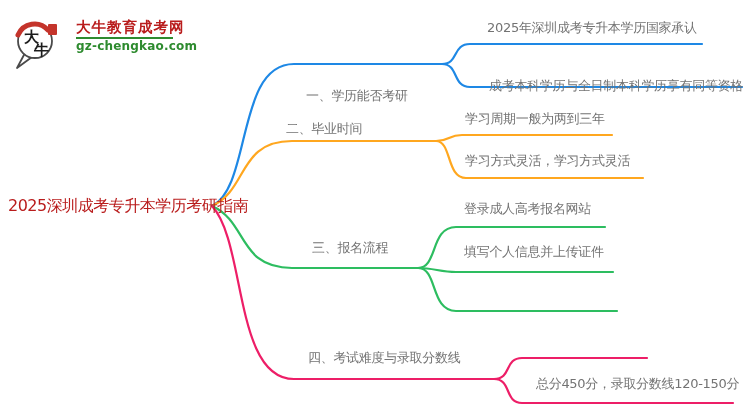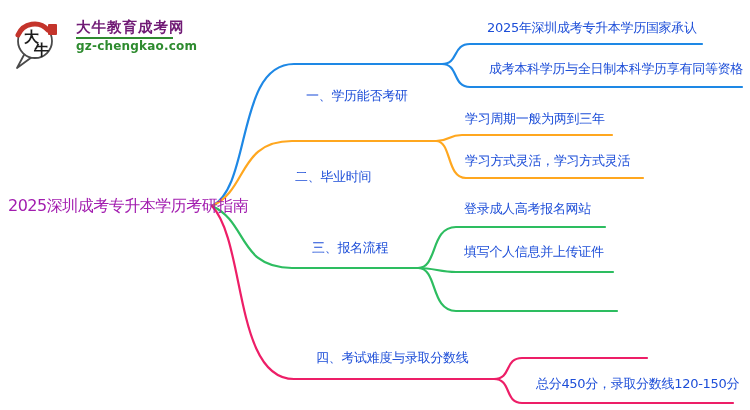--- a/index.html
+++ b/index.html
@@ -1,23 +1,23 @@
 <!DOCTYPE html>
 <html><head>
 <meta charset="utf-8">
 <style>
   html,body{margin:0;padding:0;}
   body{width:750px;height:410px;overflow:hidden;background:#fff;
        font-family:"DejaVu Sans","Liberation Sans",sans-serif;}
   .stage{position:relative;width:750px;height:410px;background:#fff;}
   svg.links{position:absolute;left:0;top:0;}
-  .node{position:absolute;color:#1d4ed8;font-size:13px;line-height:16px;
+  .node{position:absolute;color:#737373;font-size:13px;line-height:16px;
         letter-spacing:-0.3px;white-space:nowrap;}
   .root-node{position:absolute;left:8px;top:196px;font-size:16px;line-height:20px;
-        color:#a21caf;letter-spacing:-0.5px;white-space:nowrap;}
+        color:#b91c1c;letter-spacing:-0.5px;white-space:nowrap;}
   
   .logo{position:absolute;left:12px;top:14px;display:flex;align-items:flex-start;}
   .logo-text{margin-left:8px;padding-top:6px;}
   .logo-title{font-size:14.5px;font-weight:bold;letter-spacing:1px;line-height:15px;}
   .logo-divider{height:0;border-top:2px solid;margin:2px 0 1px 0;width:97px;}
   .logo-domain{font-size:12px;font-weight:bold;letter-spacing:0.2px;line-height:13px;}
 </style>
 </head>
 <body>
 
@@ -50,36 +50,36 @@
   <div class="logo">
     <svg width="56" height="62" viewBox="0 0 56 62">
       <path d="M13,39 L5,54 L20,43 Z" fill="#fff" stroke="#4a4a4a" stroke-width="1.8" stroke-linejoin="round"></path>
       <circle cx="23" cy="27" r="17" fill="#fff" stroke="#4a4a4a" stroke-width="1.8"></circle>
       <path d="M6,21 A18,18 0 0 1 36,16" fill="none" stroke="#c4342b" stroke-width="5" stroke-linecap="round"></path>
       <rect x="36" y="10" width="9" height="11" rx="1" fill="#c4342b"></rect>
       <text x="12" y="28" font-size="15" font-weight="bold" fill="#1c1c1c">大</text>
       <text x="22" y="41" font-size="15" font-weight="bold" fill="#1c1c1c">牛</text>
     </svg>
     <div class="logo-text">
-      <div class="logo-title" style="color:#701a75">大牛教育成考网</div>
+      <div class="logo-title" style="color:#b91c1c">大牛教育成考网</div>
       <div class="logo-divider" style="border-color:#2e8b2f"></div>
       <div class="logo-domain" style="color:#2e8b2f">gz-chengkao.com</div>
     </div>
   </div>
 
   <div class="root-node">2025深圳成考专升本学历考研指南</div>
 
   <div class="node" style="left:306px;top:40px;margin-top:48px;">一、学历能否考研</div>
   <div class="node" style="left:487px;top:20px;">2025年深圳成考专升本学历国家承认</div>
-  <div class="node" style="left:489px;top:61px;">成考本科学历与全日制本科学历享有同等资格</div>
+  <div class="node" style="left:489px;top:78px;">成考本科学历与全日制本科学历享有同等资格</div>
 
-  <div class="node" style="left:295px;top:121px;margin-top:48px;">二、毕业时间</div>
+  <div class="node" style="left:286px;top:121px;">二、毕业时间</div>
   <div class="node" style="left:465px;top:111px;">学习周期一般为两到三年</div>
   <div class="node" style="left:465px;top:153px;">学习方式灵活，学习方式灵活</div>
 
   <div class="node" style="left:312px;top:240px;">三、报名流程</div>
   <div class="node" style="left:464px;top:201px;">登录成人高考报名网站</div>
   <div class="node" style="left:464px;top:244px;">填写个人信息并上传证件</div>
 
-  <div class="node" style="left:316px;top:350px;text-align:right;">四、考试难度与录取分数线</div>
+  <div class="node" style="left:308px;top:350px;text-align:right;">四、考试难度与录取分数线</div>
   <div class="node" style="left:536px;top:376px;">总分450分，录取分数线120-150分</div>
 
 </div>
 
 </body></html>

